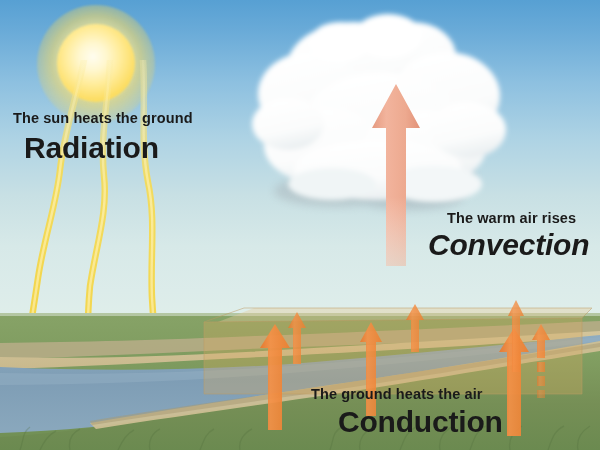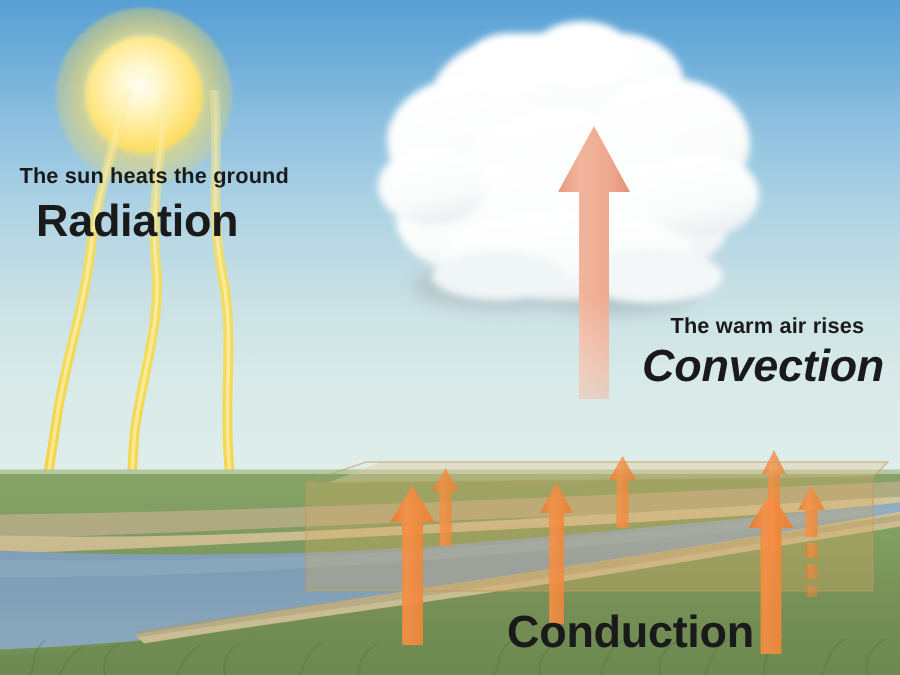--- a/index.html
+++ b/index.html
@@ -348,15 +348,16 @@
       <rect x="341" y="94" width="8" height="8" fill="url(#orgrad)" opacity="0.48"></rect>
     </g>
   </svg>
 
   <div class="lbl lbl-sub" id="radiation-sub">The sun heats the ground</div>
   <div class="lbl lbl-sub" id="convection-sub">The warm air rises</div>
 
   <div class="lbl lbl-main" id="radiation-main">Radiation</div>
   <div class="lbl lbl-main" id="convection-main">Convection</div>
 
+  <div class="lbl lbl-sub" id="conduction-sub">The ground heats the air</div>
   <div class="lbl lbl-main" id="conduction-main">Conduction</div>
 
 </div>
 
 </body></html>

